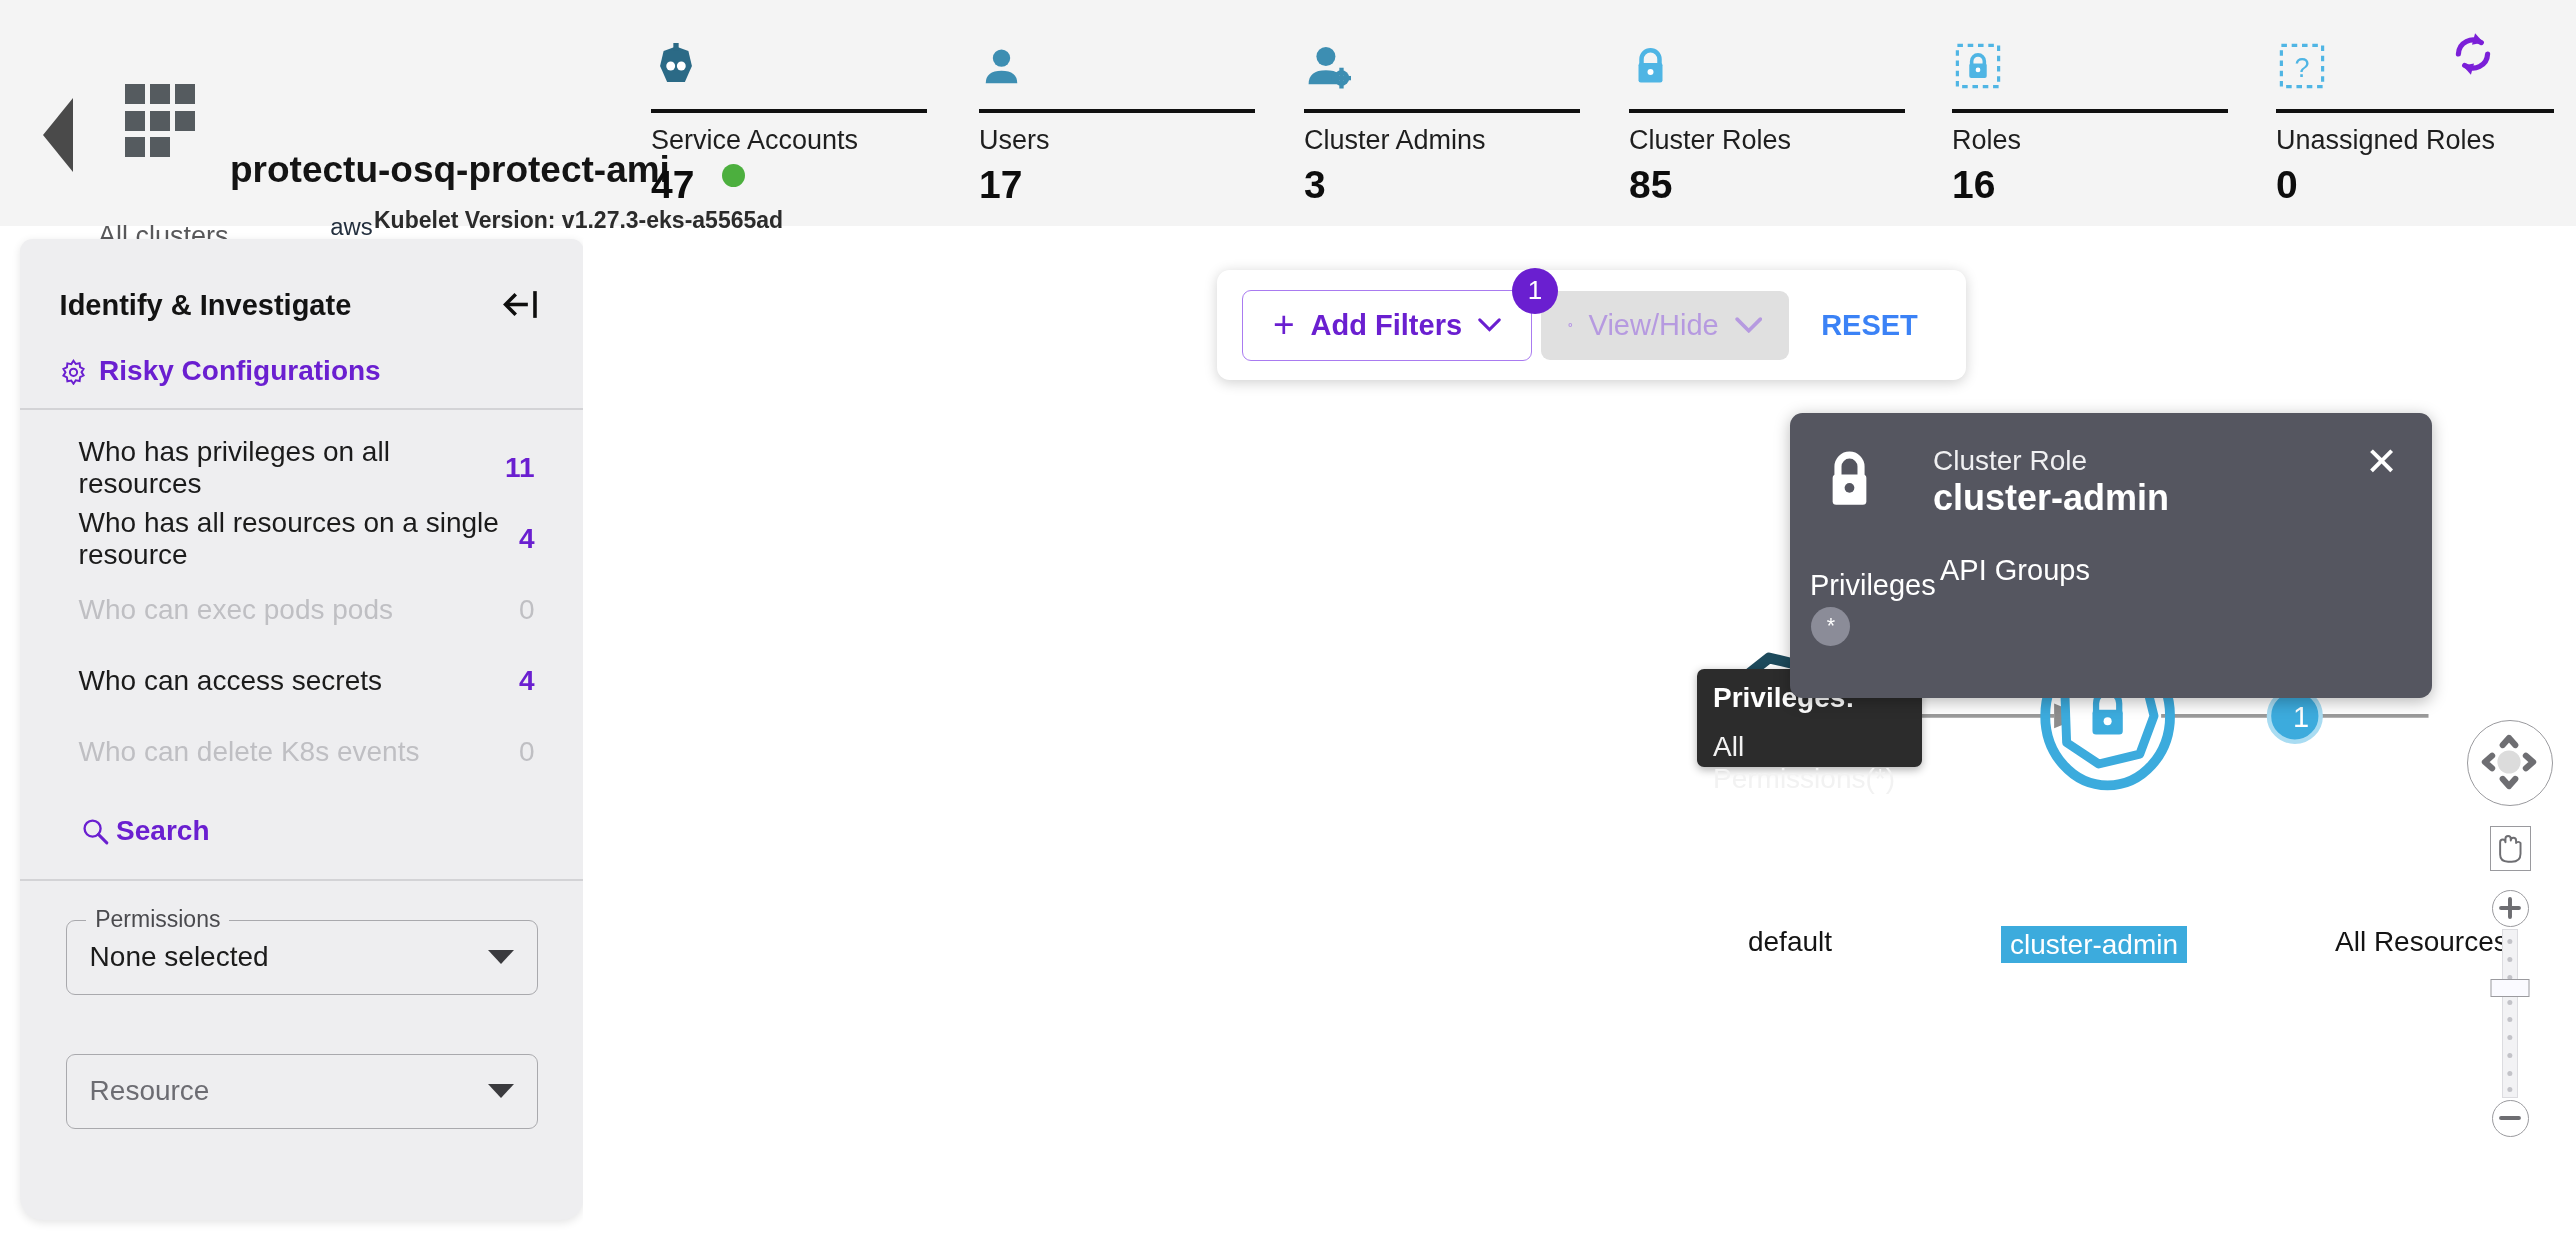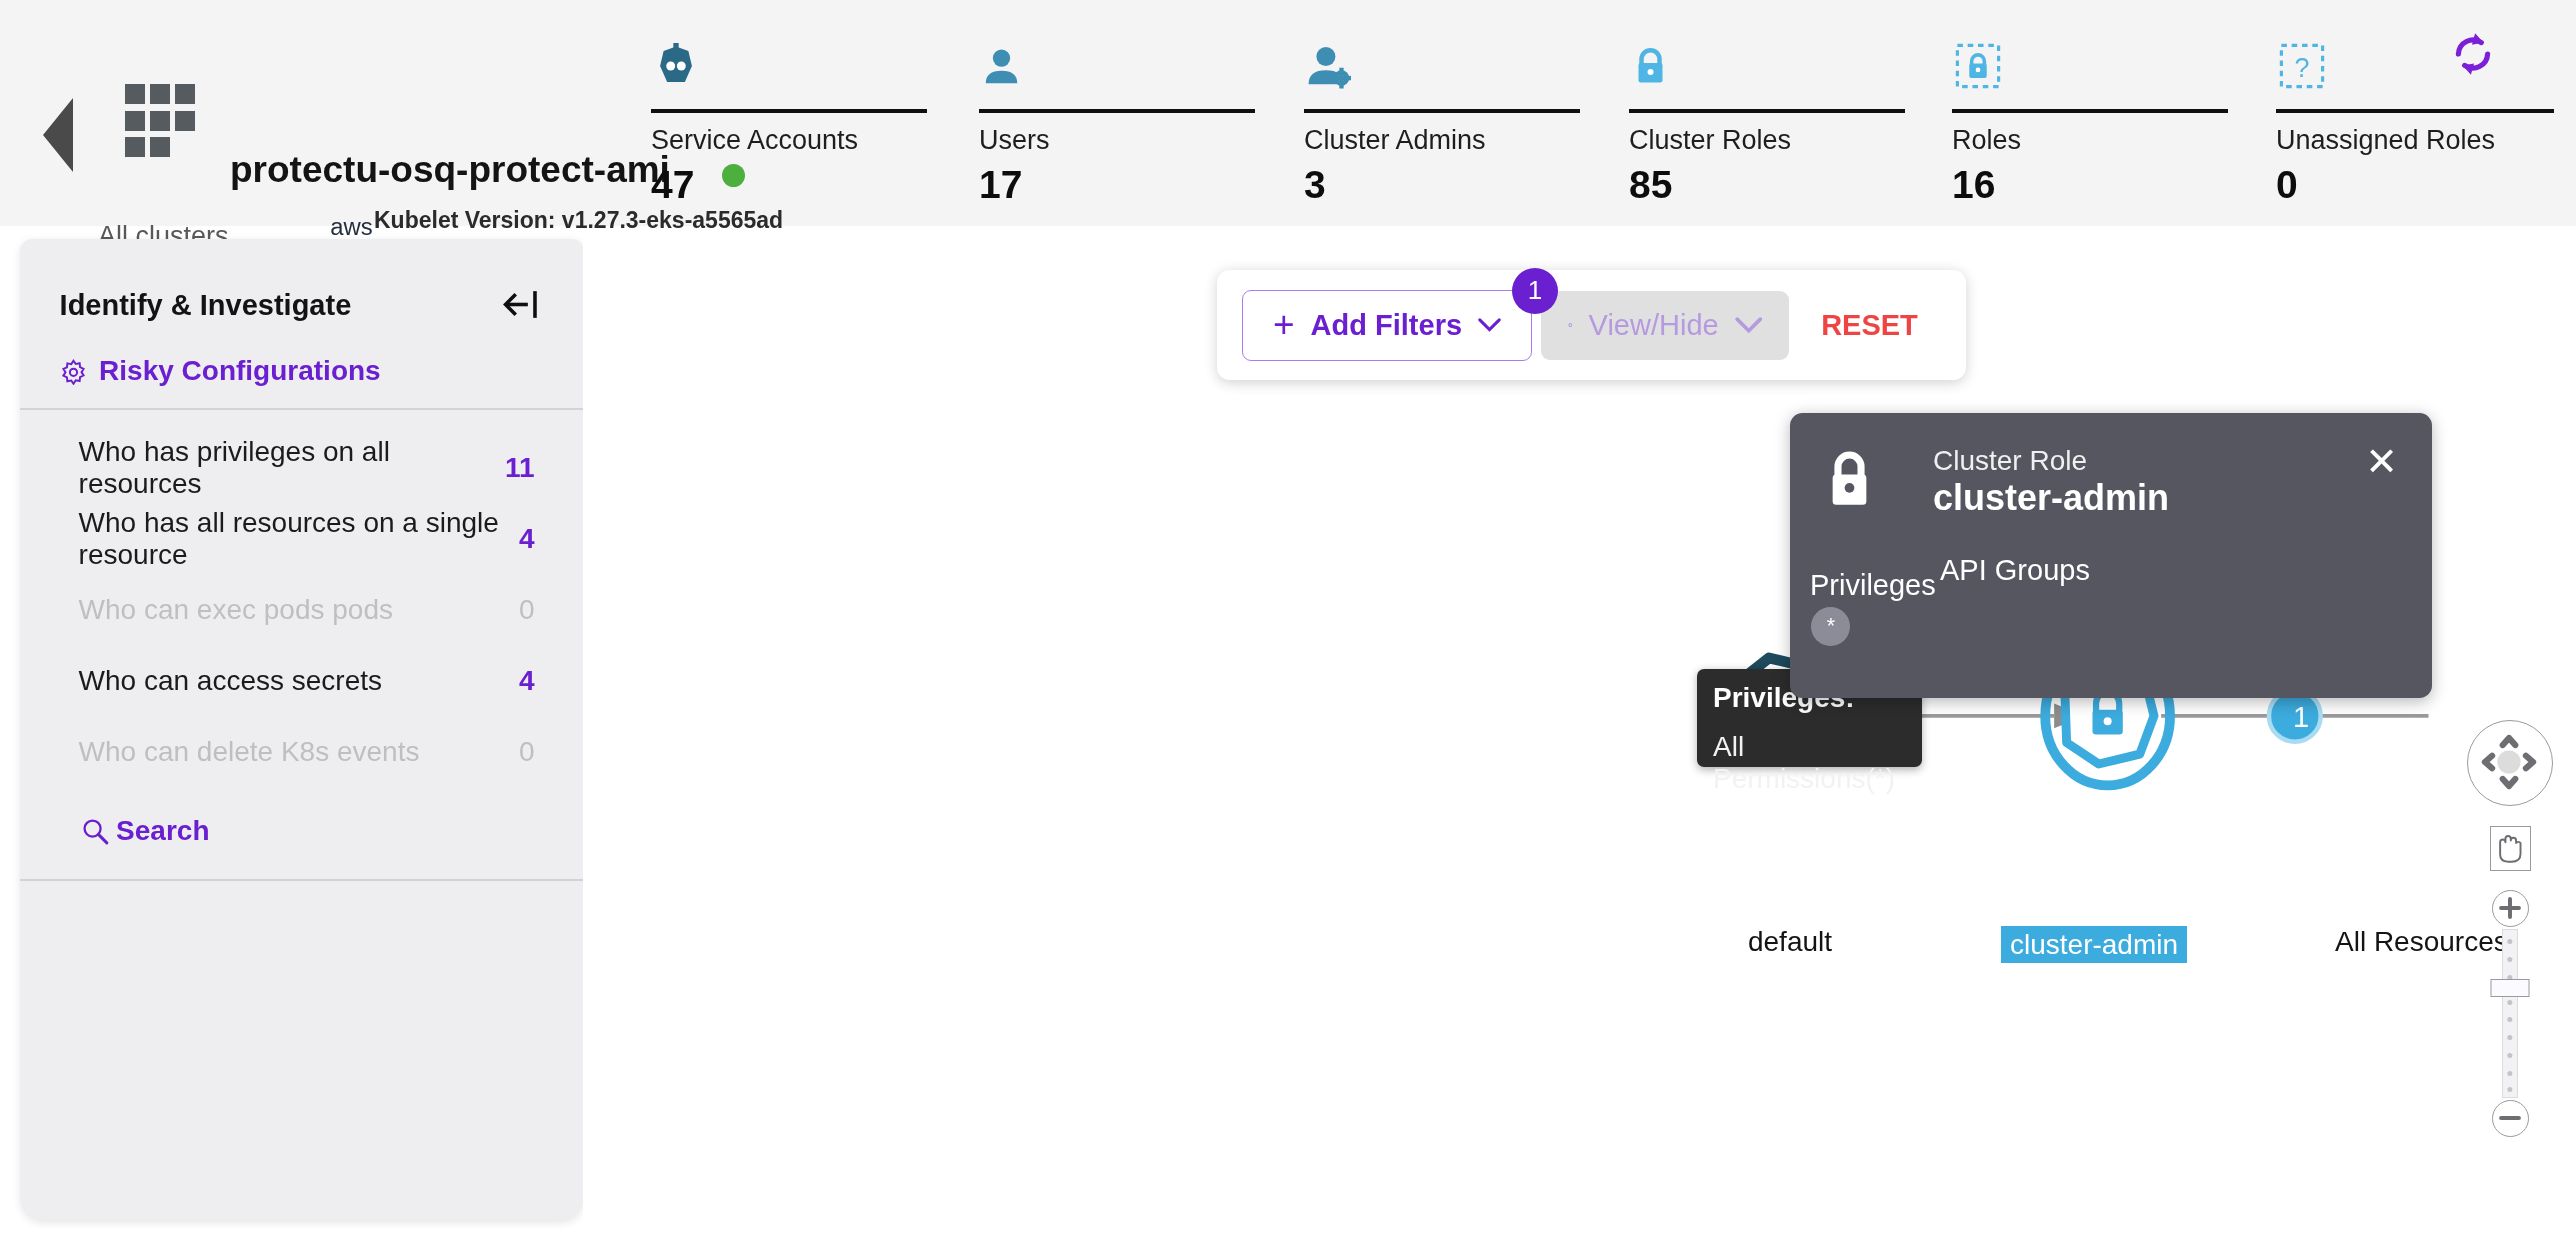--- a/index.html
+++ b/index.html
@@ -157,21 +157,21 @@
     background:#6a1fd0; color:#fff; font-size:26px;
     display:flex; align-items:center; justify-content:center;
   }
   .btn-viewhide {
     display:flex; align-items:center; gap:16px;
     background:#e0e0e0; border-radius:9px; padding:18px 27px; cursor:pointer;
   }
   .btn-viewhide .lbl { font-size:29px; color:#b69ae0; }
   .eye-ic { width:32px; height:32px; }
   .btn-reset {
-    font-size:29px; font-weight:700; color:#ef4444; padding:18px 23px; cursor:pointer;
+    font-size:29px; font-weight:700; color:#3b82f6; padding:18px 23px; cursor:pointer;
   }
 
   
   .graph { position:absolute; left:0; top:0; width:1993px; height:1001px; }
   .node-label {
     position:absolute; font-size:28px; color:#141414; white-space:nowrap;
     text-align:center;
   }
   .node-label.sel {
     background:#3cabdd; color:#fff; padding:2.7px 9px;
@@ -392,20 +392,31 @@
     <div class="sb-search">
       <svg width="28.5" height="28.5" viewBox="0 0 32 32">
         <circle cx="13" cy="13" r="9" fill="none" stroke="#6a1fd0" stroke-width="2.6"></circle>
         <path d="M19.5 19.5 L29 29" stroke="#6a1fd0" stroke-width="3.4" stroke-linecap="round"></path>
       </svg>
       <span>Search</span>
     </div>
 
     <div class="sb-divider"></div>
 
+    <div class="sb-fields">
+      <div class="field">
+        <span class="legend">Permissions</span>
+        <span class="value">None selected</span>
+        <span class="caret"></span>
+      </div>
+      <div class="field second">
+        <span class="value ph">Resource</span>
+        <span class="caret"></span>
+      </div>
+    </div>
   </div>
 
   <div class="canvas">
     <svg class="graph" viewBox="0 0 2235 1123">
 
       <line x1="1420" y1="535" x2="1650" y2="535" stroke="#9a9a9a" stroke-width="4"></line>
       <path d="M1650 521 l34 14 -34 14 Z" fill="#8d8d8d"></path>
 
       <line x1="1770" y1="535" x2="1890" y2="535" stroke="#9a9a9a" stroke-width="4"></line>
       <line x1="1950" y1="535" x2="2070" y2="535" stroke="#9a9a9a" stroke-width="4"></line>

